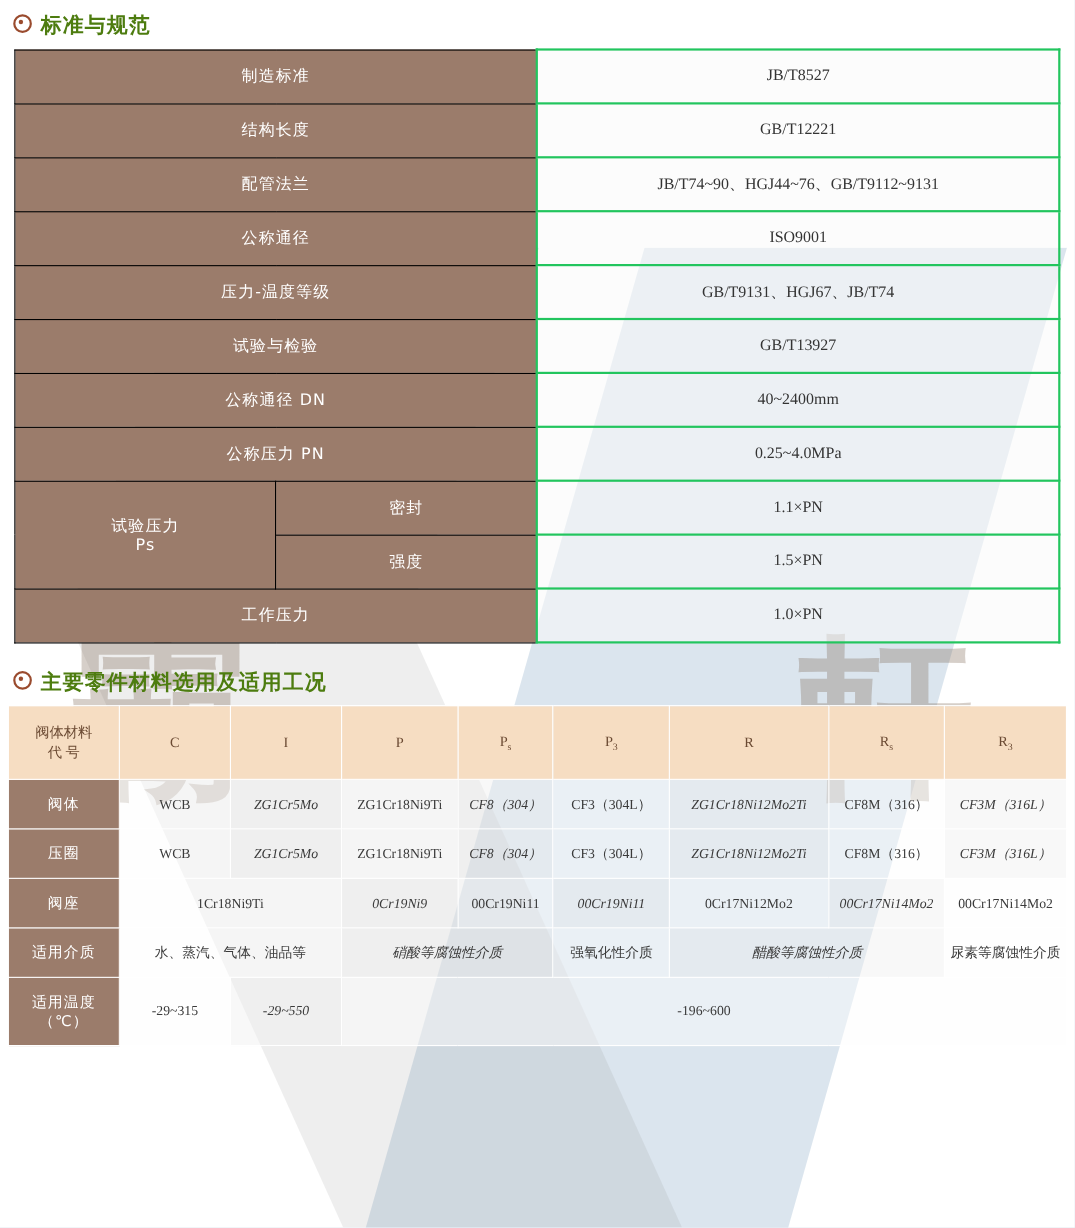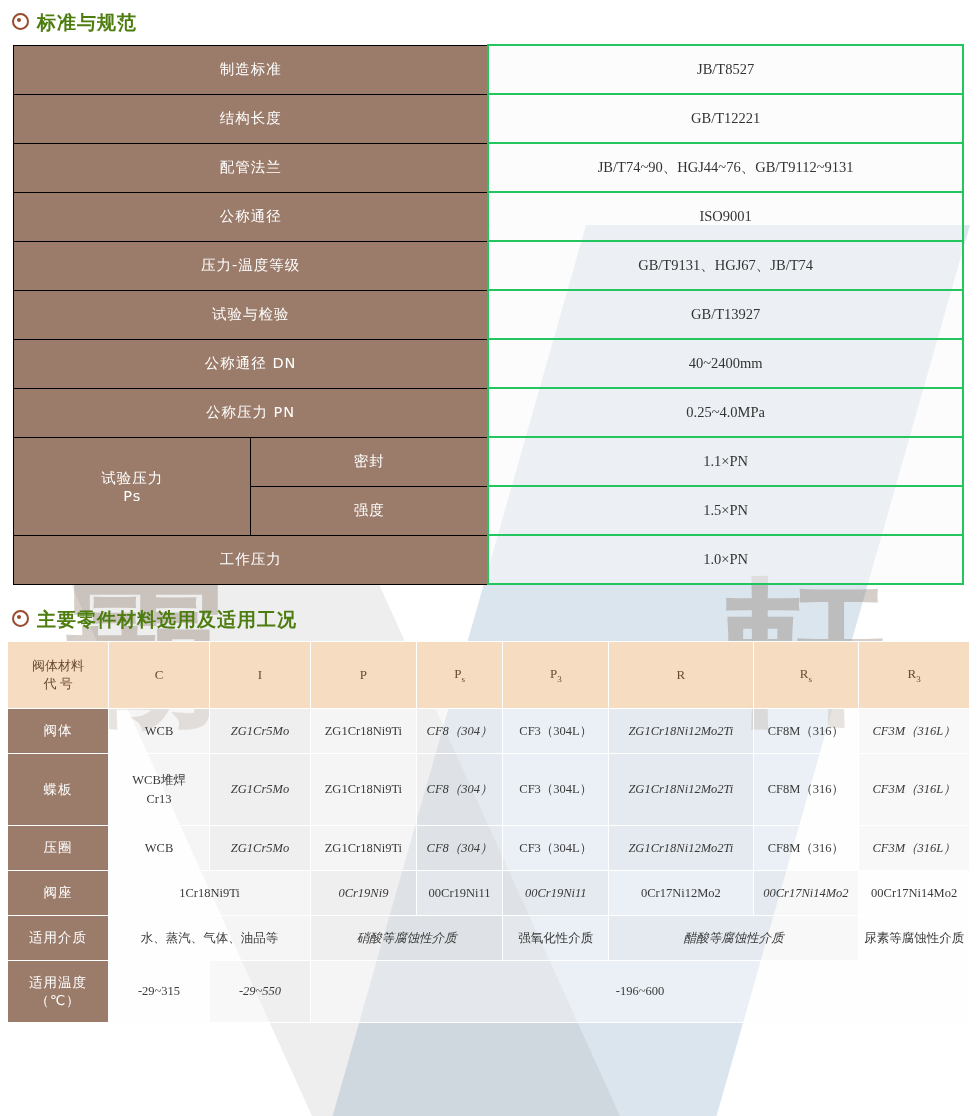--- a/index.html
+++ b/index.html
@@ -220,31 +220,20 @@
       <td class="cell">WCB</td>
       <td class="cell alt">ZG1Cr5Mo</td>
       <td class="cell">ZG1Cr18Ni9Ti</td>
       <td class="cell alt">CF8（304）</td>
       <td class="cell">CF3（304L）</td>
       <td class="cell alt">ZG1Cr18Ni12Mo2Ti</td>
       <td class="cell">CF8M（316）</td>
       <td class="cell alt">CF3M（316L）</td>
     </tr>
 
-    <tr style="height:72px">
-      <td class="rowlbl">蝶板</td>
-      <td class="cell two-line">WCB堆焊<br>Cr13</td>
-      <td class="cell alt">ZG1Cr5Mo</td>
-      <td class="cell">ZG1Cr18Ni9Ti</td>
-      <td class="cell alt">CF8（304）</td>
-      <td class="cell">CF3（304L）</td>
-      <td class="cell alt">ZG1Cr18Ni12Mo2Ti</td>
-      <td class="cell">CF8M（316）</td>
-      <td class="cell alt">CF3M（316L）</td>
-    </tr>
 
     <tr>
       <td class="rowlbl">压圈</td>
       <td class="cell">WCB</td>
       <td class="cell alt">ZG1Cr5Mo</td>
       <td class="cell">ZG1Cr18Ni9Ti</td>
       <td class="cell alt">CF8（304）</td>
       <td class="cell">CF3（304L）</td>
       <td class="cell alt">ZG1Cr18Ni12Mo2Ti</td>
       <td class="cell">CF8M（316）</td>

